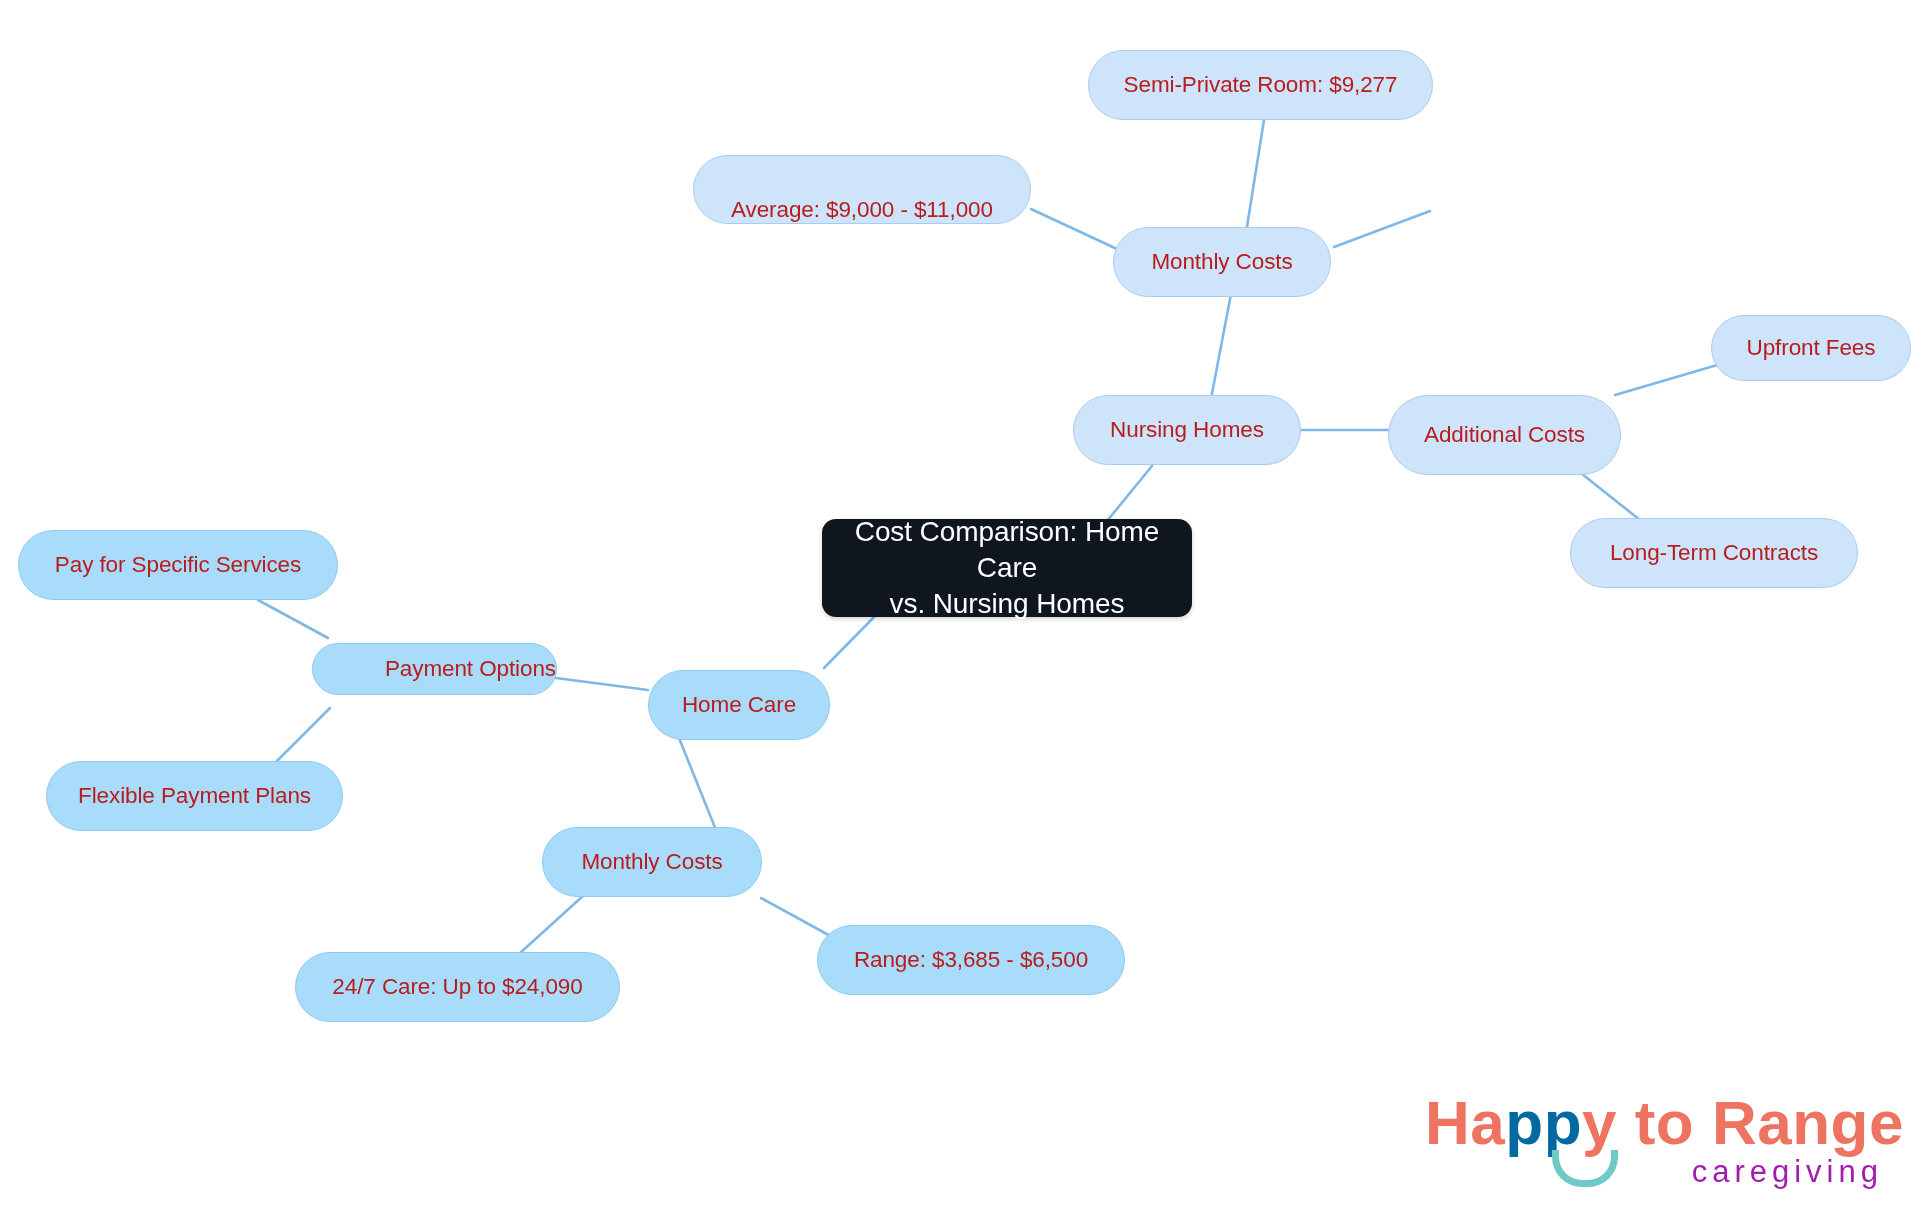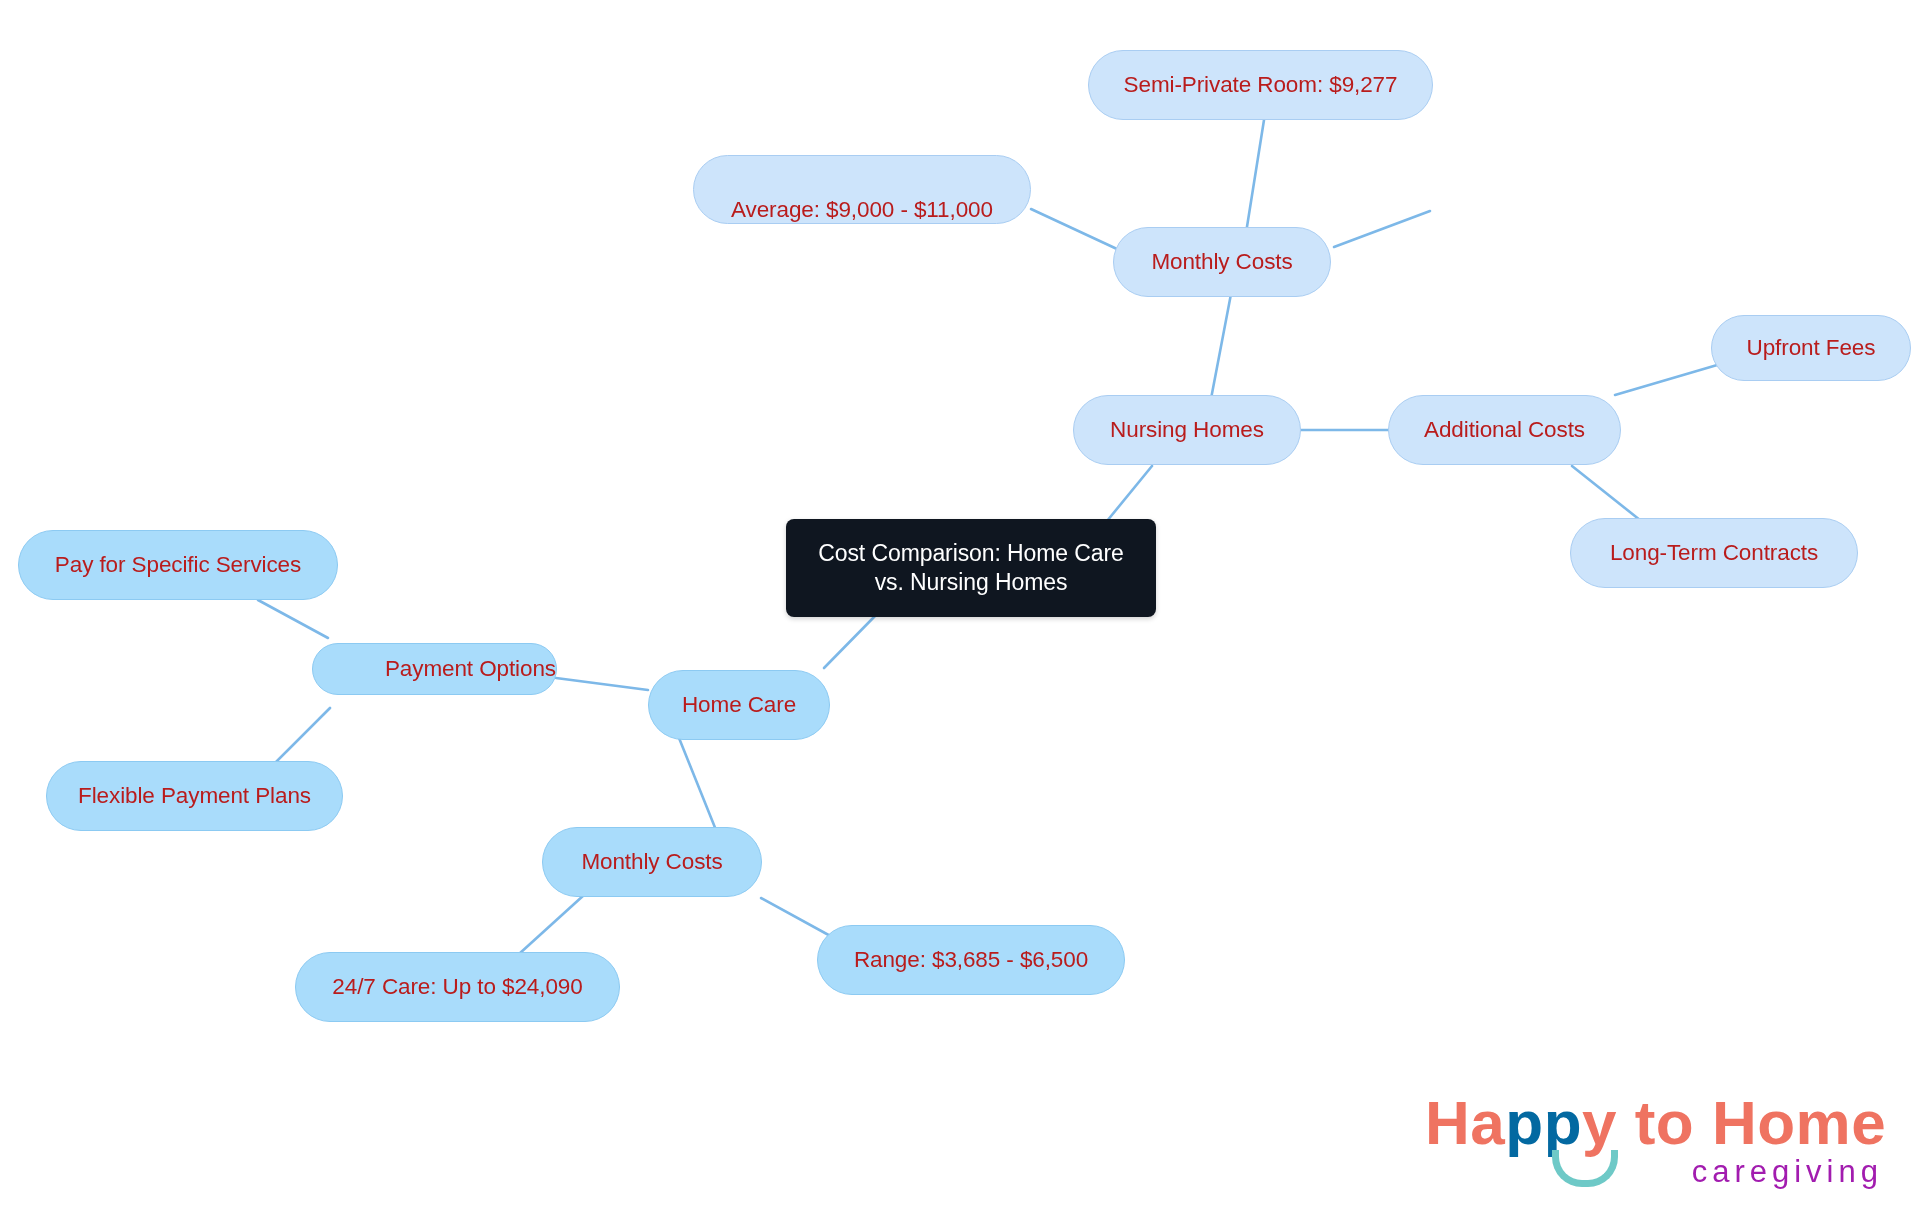--- a/index.html
+++ b/index.html
@@ -32,26 +32,27 @@
     align-items: center;
     justify-content: center;
     text-align: center;
     border-radius: 999px;
     white-space: nowrap;
     letter-spacing: -0.1px;
   }
   .node.root {
     background: #0f1620;
     color: #ffffff;
-    border-radius: 8px;
+    border-radius: 14px;
     white-space: normal;
     line-height: 1.28;
-    font-size: 23px;
+    font-size: 28px;
     box-shadow: 0 2px 5px rgba(0,0,0,0.18);
     z-index: 5;
+    margin-left: 36px;
   }
   .node.lvl1, .node.lvl2 {
     color: #b91c1c;
     font-size: 22.5px;
     z-index: 4;
   }
   
   .tone-a {
     background: #cde4fb;
     border: 1.6px solid #a9cdf2;
@@ -153,21 +154,21 @@
 
 
   <div class="node lvl1 tone-a" style="left:1113px; top:227px; width:218px; height:70px;">
     <span>Monthly Costs</span>
   </div>
 
   <div class="node lvl2 tone-a" style="left:1711px; top:315px; width:200px; height:66px;">
     <span>Upfront Fees</span>
   </div>
 
-  <div class="node lvl1 tone-a" style="left:1388px; top:395px; width:233px; height:70px;align-items:center;">
+  <div class="node lvl1 tone-a" style="left:1388px; top:395px; width:233px; height:80px;align-items:center;">
     <span>Additional Costs</span>
   </div>
 
   <div class="node lvl1 tone-a" style="left:1073px; top:395px; width:228px; height:70px;">
     <span>Nursing Homes</span>
   </div>
 
   <div class="node lvl2 tone-a" style="left:1570px; top:518px; width:288px; height:70px;">
     <span>Long-Term Contracts</span>
   </div>
@@ -201,18 +202,18 @@
 
   <div class="node lvl2 tone-b" style="left:295px; top:952px; width:325px; height:70px;">
     <span>24/7 Care: Up to $24,090</span>
   </div>
 
   <div class="node lvl2 tone-b" style="left:817px; top:925px; width:308px; height:70px;">
     <span>Range: $3,685 - $6,500</span>
   </div>
 
   <div id="logo">
-    <div class="logo-main"><span>Ha</span><span class="logo-pp">pp</span><span>y</span><span> to Home</span></div>
+    <div class="logo-main"><span>Ha</span><span class="logo-pp">pp</span><span>y</span><span> to Range</span></div>
     <div class="logo-smile"></div>
     <div class="logo-sub">caregiving</div>
   </div>
 
 </div>
 
 </body></html>

